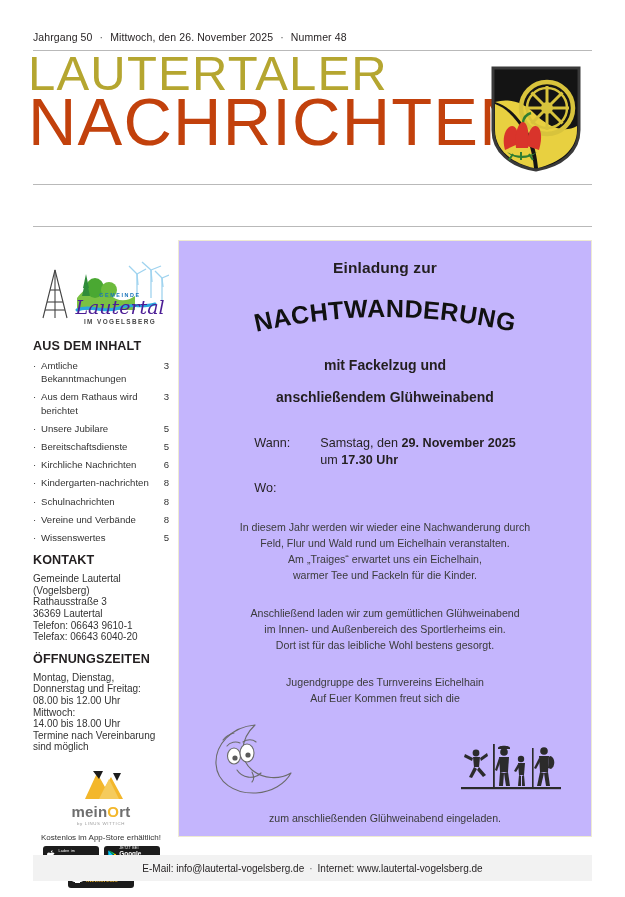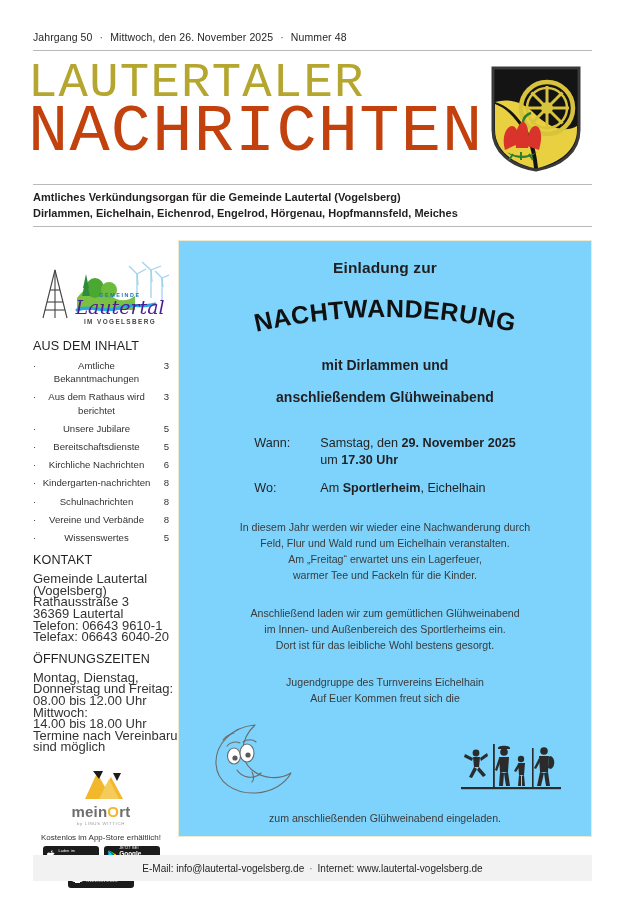--- a/index.html
+++ b/index.html
@@ -20,21 +20,21 @@
     position: absolute; left: 33px; top: 31px;
     font-size: 10.5px; letter-spacing: .1px; color: #231f20;
   }
   .issueline .sep { padding: 0 4px; color: #555; }
   .rule-top {
     position: absolute; left: 33px; top: 50px; width: 559px; height: 1px;
     background: #b9b9b9;
   }
 
   
-  .masthead { position: absolute; left: 28px; top: 57px; font-family: Liberation Mono, monospace; }
+  .masthead { position: absolute; left: 28px; top: 47px; }
   .mh-line1 {
     font-size: 49px; line-height: 52px; letter-spacing: 1.2px;
     color: #b5a630; font-weight: 400;
   }
   .mh-line2 {
     font-size: 67px; line-height: 52px; letter-spacing: 1.2px;
     color: #c2410c; font-weight: 400; margin-top: -3px;
   }
 
   
@@ -51,33 +51,33 @@
   .rule-sub-bot {
     position: absolute; left: 33px; top: 226px; width: 559px; height: 1px; background: #b9b9b9;
   }
 
   
   .sidebar { position: absolute; left: 33px; top: 252px; width: 136px; }
 
   .logo-box { width: 136px; height: 78px; position: relative; }
 
   .sb-h {
-    font-size: 12.6px; font-weight: 400; color: #231f20;
+    font-size: 12.6px; font-weight: 700; color: #231f20;
     margin-top: 9px; margin-bottom: 6px; letter-spacing: .1px;
   }
   .toc { list-style: none; margin: 0; padding: 0; }
   .toc li {
     display: flex; font-size: 9.6px; line-height: 13.2px; color: #333;
     margin-bottom: 5px; align-items: flex-start;
   }
   .toc .bullet { width: 8px; flex: 0 0 8px; color: #333; }
-  .toc .tlabel { flex: 1 1 auto; padding-right: 3px; text-align: center; }
+  .toc .tlabel { flex: 1 1 auto; padding-right: 3px; }
   .toc .tpage { flex: 0 0 14px; text-align: right; }
 
-  .sb-body { font-size: 13px; line-height: 11.6px; color: #333; }
+  .sb-body { font-size: 10px; line-height: 11.6px; color: #333; }
   .sb-body div { white-space: nowrap; }
 
   .meinort { margin-top: 14px; text-align: center; }
   .mo-logo { width: 136px; }
   .mo-name {
     font-size: 15px; font-weight: 700; color: #6e6e6e; letter-spacing: .2px;
     margin-top: -2px;
   }
   .mo-name .o { color: #f3b72b; }
   .mo-sub { font-size: 4.4px; color: #9b9b9b; letter-spacing: .6px; margin-top: 1px; }
@@ -95,21 +95,21 @@
     margin: 4px auto 0; display: flex; align-items: center; gap: 3px;
     padding: 0 4px; box-sizing: border-box;
   }
   .badge-wide .s1 { font-size: 3.4px; color: #fff; display: block; }
   .badge-wide .s2 { font-size: 6px; color: #f3b72b; display: block; font-weight: 700; }
   .wittich { font-size: 8.4px; color: #333; margin-top: 9px; }
 
   
   .main-box {
     position: absolute; left: 178px; top: 240px; width: 414px; height: 597px;
-    border: 1.5px solid #eeead2; background: #7dd3fc; box-sizing: border-box;
+    border: 1.5px solid #eeead2; background: #c4b5fd; box-sizing: border-box;
   }
   .mb-inner { padding: 18px 22px 0; text-align: center; }
 
   .ein {
     font-size: 15.5px; font-weight: 700; color: #231f20; letter-spacing: .1px;
   }
   .arch { height: 46px; margin-top: 22px; }
   .sub1 {
     font-size: 14px; font-weight: 700; color: #231f20; margin-top: 12px;
   }
@@ -191,24 +191,20 @@
         <path d="M-5 8 C-7 -8 -2 -18 2 -18 C6 -18 9 -8 7 8 Z" fill="#d9342b"></path>
         <path d="M6 6 C6 -8 11 -15 15 -14 C20 -13 22 -3 18 10 Z" fill="#d9342b"></path>
         <path d="M2 -18 C3 -24 7 -26 10 -27" stroke="#2f7d32" stroke-width="2.5" fill="none"></path>
         <path d="M-14 12 C-6 17 8 17 16 12 C8 20 -6 20 -14 12 Z" fill="#2f7d32"></path>
         <path d="M0 12 L0 20 M-8 14 L-12 20 M8 14 L12 20" stroke="#2f7d32" stroke-width="2"></path>
       </g>
     </svg>
   </div>
 
   <div class="rule-sub-top"></div>
-  <div class="subtitle">
-    <div>Amtliches Verkündungsorgan für die Gemeinde Lautertal (Vogelsberg)</div>
-    <div>Dirlammen, Eichelhain, Eichenrod, Engelrod, Hörgenau, Hopfmannsfeld, Meiches</div>
-  </div>
   <div class="rule-sub-bot"></div>
 
   <div class="sidebar">
 
     <div class="logo-box">
       <svg width="136" height="78" viewBox="0 0 136 78">
 
         <g stroke="#444" stroke-width="1.1" fill="none">
           <path d="M10 66 L22 18 L34 66"></path>
           <path d="M14 50 L30 50"></path>
@@ -377,43 +373,42 @@
         <svg width="368" height="46" viewBox="0 0 368 46">
           <defs>
             <path id="archpath" d="M14,44 Q184,-8 354,44" fill="none"></path>
           </defs>
           <text font-family="Liberation Sans, sans-serif" font-size="25" font-weight="700" fill="#111">
             <textPath href="#archpath" startOffset="50%" text-anchor="middle" id="arch-text" letter-spacing="0.4">NACHTWANDERUNG</textPath>
           </text>
         </svg>
       </div>
 
-      <div class="sub1">mit Dirlammen und</div>
+      <div class="sub1">mit Fackelzug und</div>
       <div class="sub2">anschließendem Glühweinabend</div>
 
       <div class="when-wrap">
         <div class="when-tbl">
           <div class="wt-row">
             <div class="wt-lab">Wann:</div>
             <div class="wt-val">
               <div><span>Samstag, den </span><b>29. November 2025</b></div>
               <div><span>um </span><b>17.30 Uhr</b></div>
             </div>
           </div>
           <div class="wt-row">
             <div class="wt-lab">Wo:</div>
-            <div class="wt-val"><span>Am </span><b>Sportlerheim</b><span>, Eichelhain</span></div>
           </div>
         </div>
       </div>
 
       <div class="para">
         <div>In diesem Jahr werden wir wieder eine Nachwanderung durch</div>
         <div>Feld, Flur und Wald rund um Eichelhain veranstalten.</div>
-        <div>Am „Freitag“ erwartet uns ein Lagerfeuer,</div>
+        <div>Am „Traiges“ erwartet uns ein Eichelhain,</div>
         <div>warmer Tee und Fackeln für die Kinder.</div>
       </div>
 
       <div class="para">
         <div>Anschließend laden wir zum gemütlichen Glühweinabend</div>
         <div>im Innen- und Außenbereich des Sportlerheims ein.</div>
         <div>Dort ist für das leibliche Wohl bestens gesorgt.</div>
       </div>
 
       <div class="para tight">

